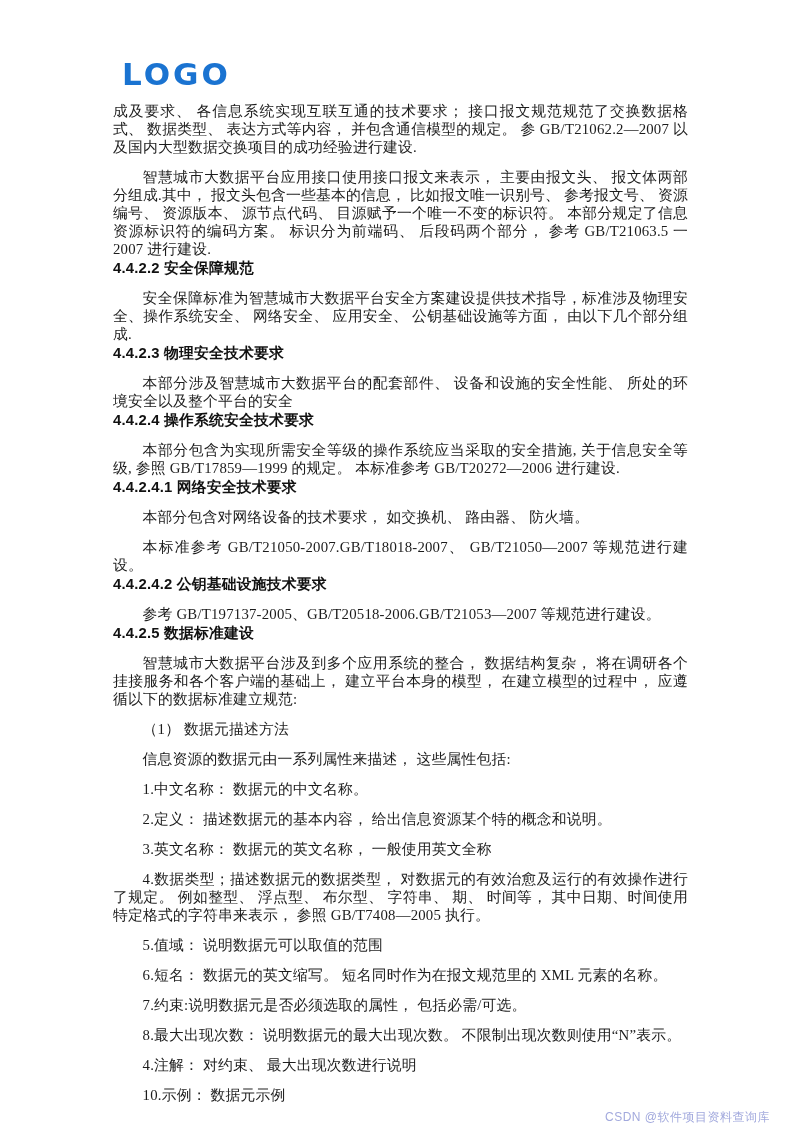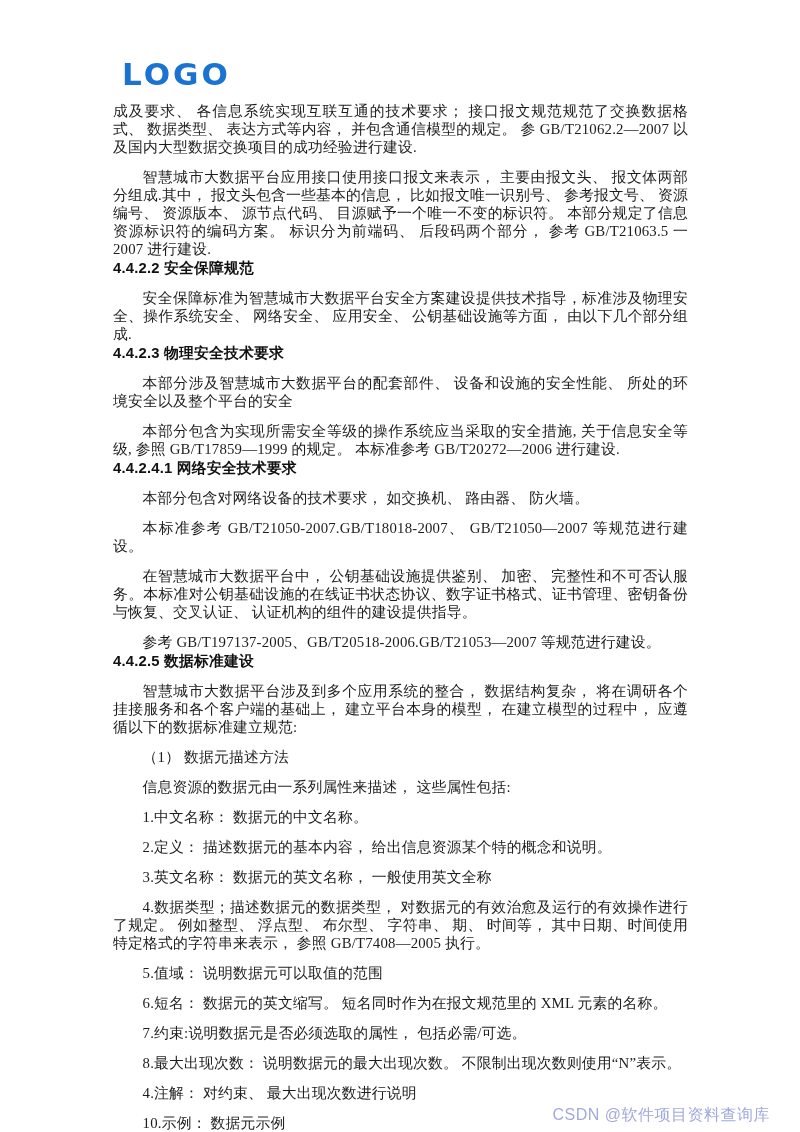--- a/index.html
+++ b/index.html
@@ -51,44 +51,45 @@
     font-weight: bold;
     font-size: 14.8px;
     color: #111111;
     text-align: left;
   }
   .watermark {
     position: absolute;
     right: 30px;
     bottom: 6px;
     font-family: "Liberation Sans", "DejaVu Sans", sans-serif;
-    font-size: 16px;
+    font-size: 12px;
     color: #a2a9dd;
     letter-spacing: 0.5px;
     user-select: none;
   }
 </style>
 </head>
 <body>
 
 <div class="page">
   <div class="logo">LOGO</div>
 
   <div class="doc-body" id="doc-body">
       <div class="doc-para">成及要求、 各信息系统实现互联互通的技术要求； 接口报文规范规范了交换数据格式、 数据类型、 表达方式等内容， 并包含通信模型的规定。 参 GB/T21062.2—2007 以及国内大型数据交换项目的成功经验进行建设.</div>
       <div class="doc-para indent">智慧城市大数据平台应用接口使用接口报文来表示， 主要由报文头、 报文体两部分组成.其中， 报文头包含一些基本的信息， 比如报文唯一识别号、 参考报文号、 资源编号、 资源版本、 源节点代码、 目源赋予一个唯一不变的标识符。 本部分规定了信息资源标识符的编码方案。 标识分为前端码、 后段码两个部分， 参考 GB/T21063.5 一 2007 进行建设.</div>
       <div class="doc-heading">4.4.2.2 安全保障规范</div>
       <div class="doc-para indent">安全保障标准为智慧城市大数据平台安全方案建设提供技术指导，标准涉及物理安全、操作系统安全、 网络安全、 应用安全、 公钥基础设施等方面， 由以下几个部分组成.</div>
       <div class="doc-heading">4.4.2.3 物理安全技术要求</div>
       <div class="doc-para indent">本部分涉及智慧城市大数据平台的配套部件、 设备和设施的安全性能、 所处的环境安全以及整个平台的安全</div>
+      <div class="doc-heading">4.4.2.4 操作系统安全技术要求</div>
       <div class="doc-para indent">本部分包含为实现所需安全等级的操作系统应当采取的安全措施, 关于信息安全等级, 参照 GB/T17859—1999 的规定。 本标准参考 GB/T20272—2006 进行建设.</div>
       <div class="doc-heading">4.4.2.4.1 网络安全技术要求</div>
       <div class="doc-para indent">本部分包含对网络设备的技术要求， 如交换机、 路由器、 防火墙。</div>
       <div class="doc-para indent">本标准参考 GB/T21050-2007.GB/T18018-2007、 GB/T21050—2007 等规范进行建设。</div>
-      <div class="doc-para indent">在智慧城市大数据平台中， 公钥基础设施提供鉴别、 加密、 完整性和不可否认服务。本标准对公钥基础设施的在线证书状态协议、数字证书格式、证书管理、密钥备份与恢复、交叉认证、 认证机构的组件的建设提供指导。</div>
+      <div class="doc-heading">4.4.2.4.2 公钥基础设施技术要求</div>
       <div class="doc-para indent">参考 GB/T197137-2005、GB/T20518-2006.GB/T21053—2007 等规范进行建设。</div>
       <div class="doc-heading">4.4.2.5 数据标准建设</div>
       <div class="doc-para indent">智慧城市大数据平台涉及到多个应用系统的整合， 数据结构复杂， 将在调研各个挂接服务和各个客户端的基础上， 建立平台本身的模型， 在建立模型的过程中， 应遵循以下的数据标准建立规范:</div>
       <div class="doc-para indent">（1） 数据元描述方法</div>
       <div class="doc-para indent">信息资源的数据元由一系列属性来描述， 这些属性包括:</div>
       <div class="doc-para indent">1.中文名称： 数据元的中文名称。</div>
       <div class="doc-para indent">2.定义： 描述数据元的基本内容， 给出信息资源某个特的概念和说明。</div>
       <div class="doc-para indent">3.英文名称： 数据元的英文名称， 一般使用英文全称</div>
       <div class="doc-para indent">4.数据类型；描述数据元的数据类型， 对数据元的有效治愈及运行的有效操作进行了规定。 例如整型、 浮点型、 布尔型、 字符串、 期、 时间等， 其中日期、时间使用特定格式的字符串来表示， 参照 GB/T7408—2005 执行。</div>
       <div class="doc-para indent">5.值域： 说明数据元可以取值的范围</div>

